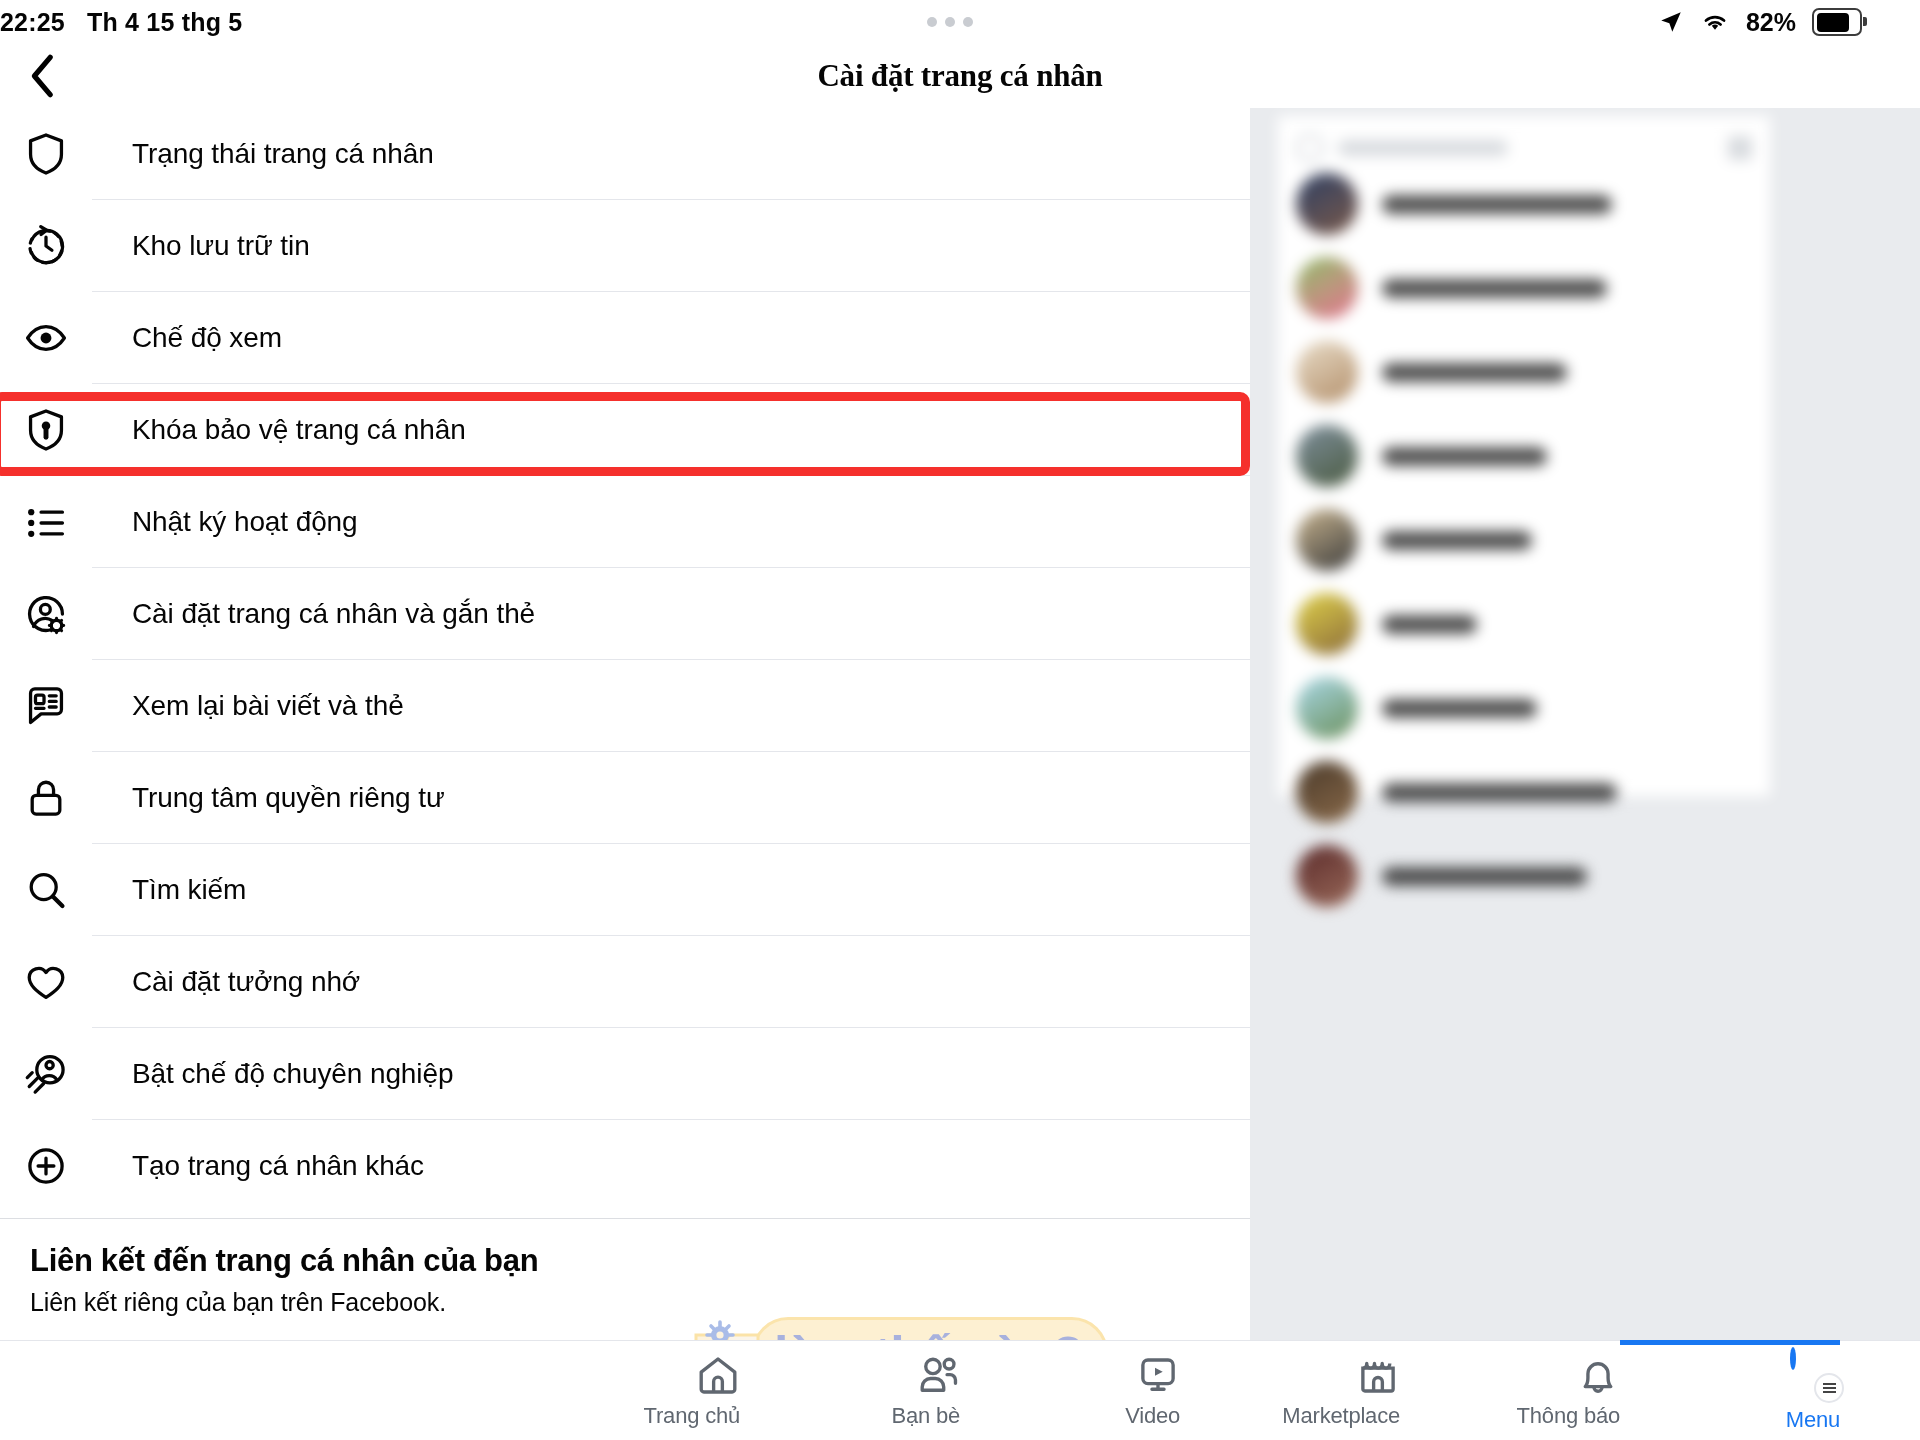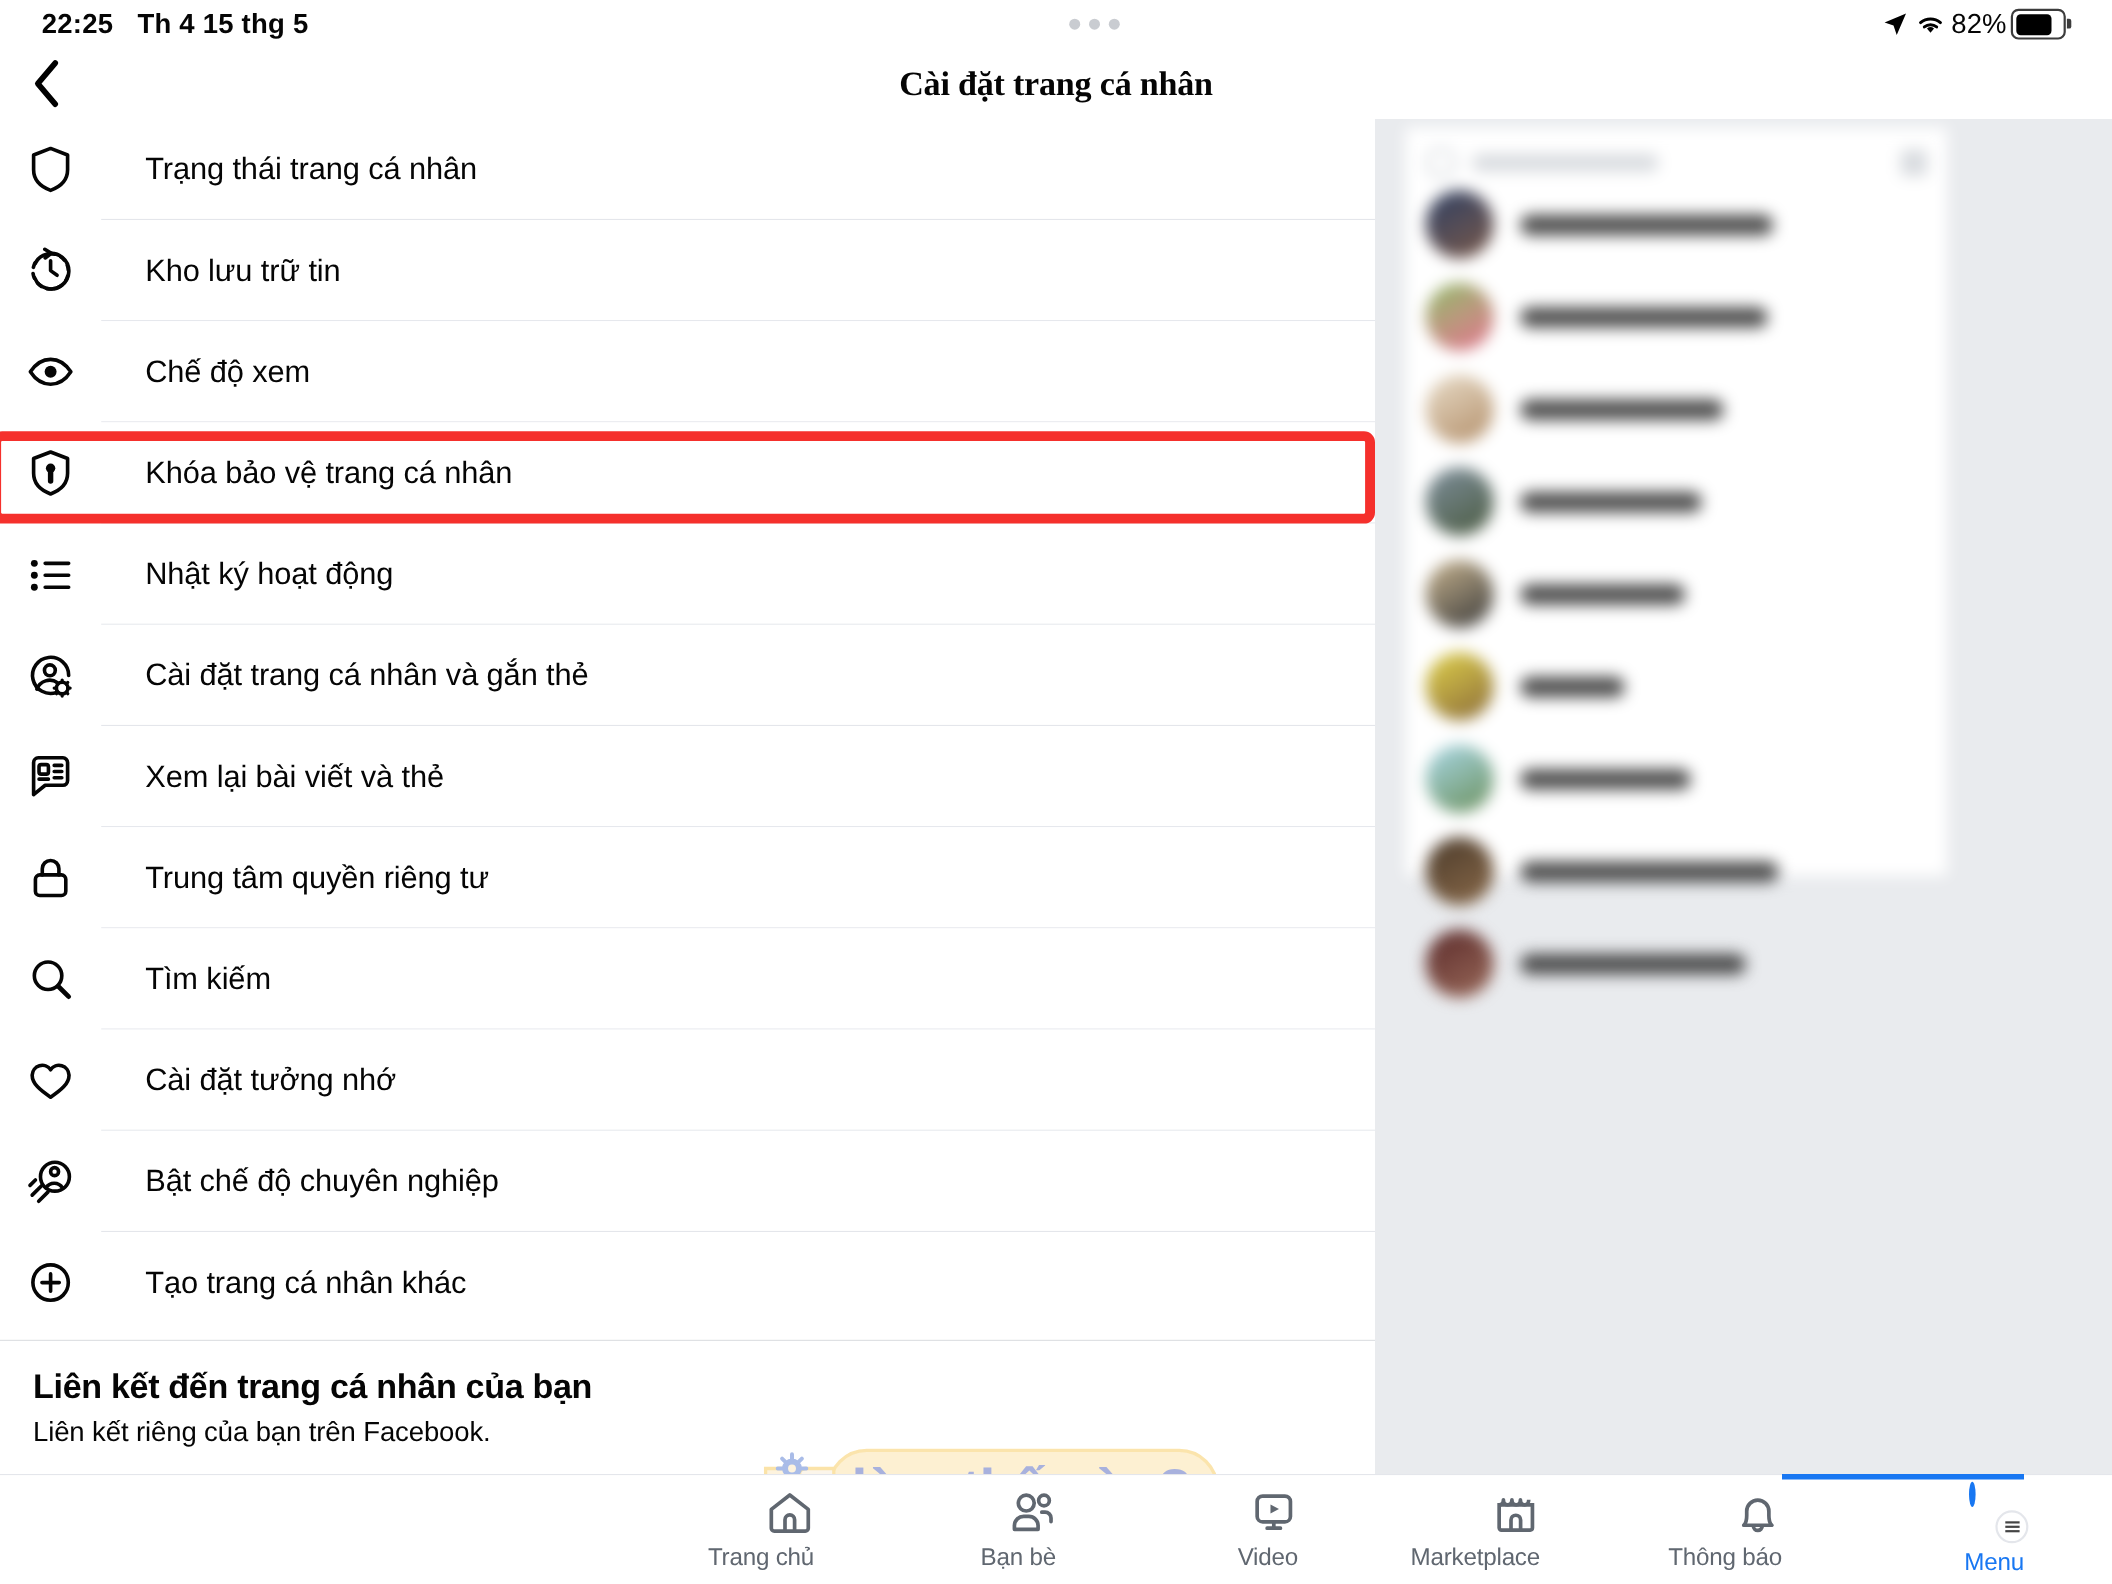--- a/index.html
+++ b/index.html
@@ -11,25 +11,25 @@
     overflow:hidden;
     position:relative;
   }
   .screen{position:relative;width:1920px;height:1440px;background:#fff;}
 
   
   .statusbar{
     position:absolute;top:0;left:0;width:1920px;height:44px;
     display:flex;align-items:center;background:#fff;z-index:40;
   }
-  .sb-left{display:flex;align-items:center;gap:22px;padding-left:38px;font-size:25px;font-weight:600;letter-spacing:.2px;}
+  .sb-left{display:flex;align-items:center;gap:22px;font-size:25px;font-weight:600;letter-spacing:.2px;}
   .sb-center{flex:1;display:flex;justify-content:center;align-items:center;}
   .sb-dots{display:flex;gap:8px;}
   .sb-dots i{width:10px;height:10px;border-radius:50%;background:#c9ccd1;display:block;}
-  .sb-right{display:flex;align-items:center;gap:4px;padding-right:42px;font-size:25px;font-weight:400;}
+  .sb-right{display:flex;align-items:center;gap:16px;padding-right:58px;font-size:25px;font-weight:700;}
   .battery{width:46px;height:24px;border:2.5px solid #3c3c3c;border-radius:7px;position:relative;display:inline-block;}
   .battery::after{content:"";position:absolute;right:-7px;top:7px;width:4px;height:9px;background:#3c3c3c;border-radius:0 2px 2px 0;}
   .battery i{position:absolute;left:2.5px;top:2.5px;bottom:2.5px;width:32px;background:#000;border-radius:4px;display:block;}
 
   
   .header{
     position:absolute;top:44px;left:0;width:1920px;height:64px;
     display:flex;align-items:center;background:#fff;z-index:30;font-family:Liberation Serif, serif;
   }
   .back-btn{width:86px;display:flex;align-items:center;justify-content:center;cursor:pointer;}

